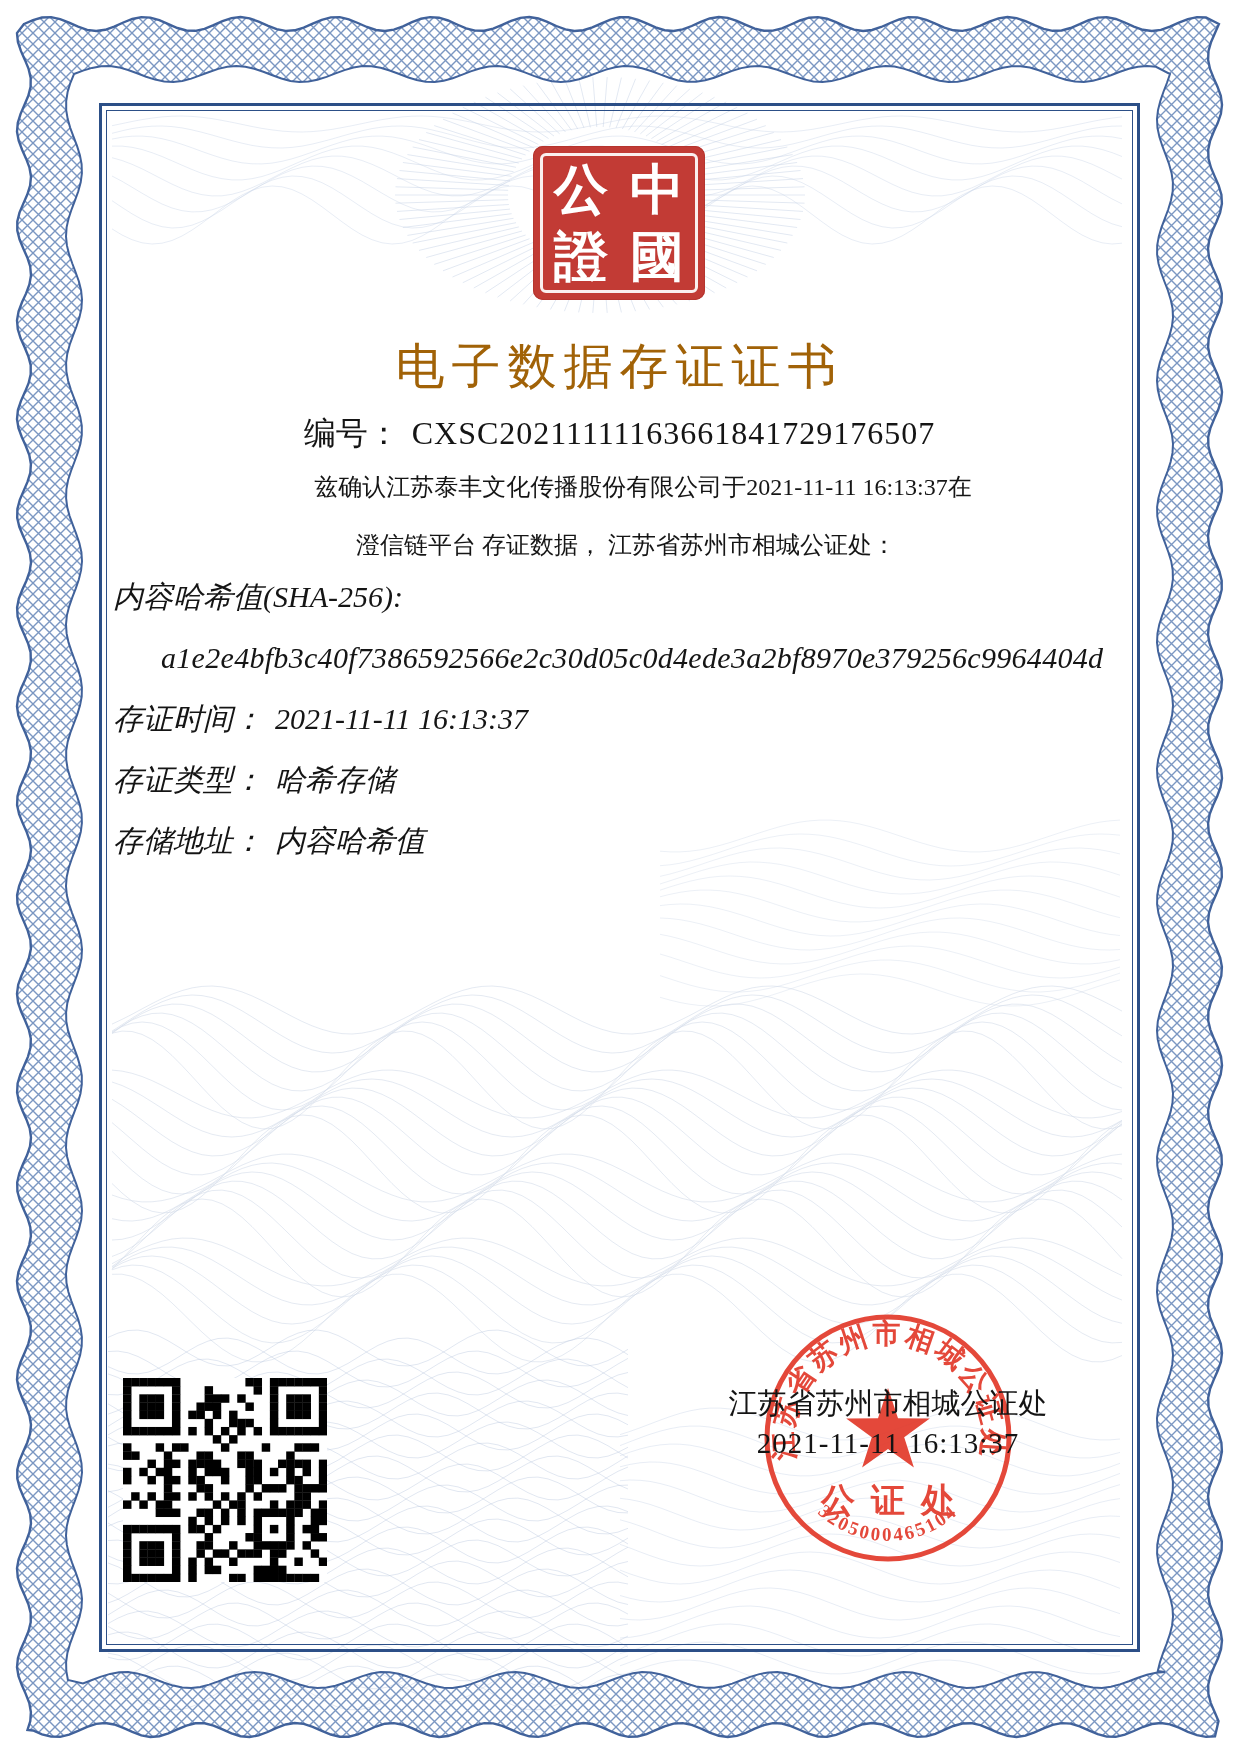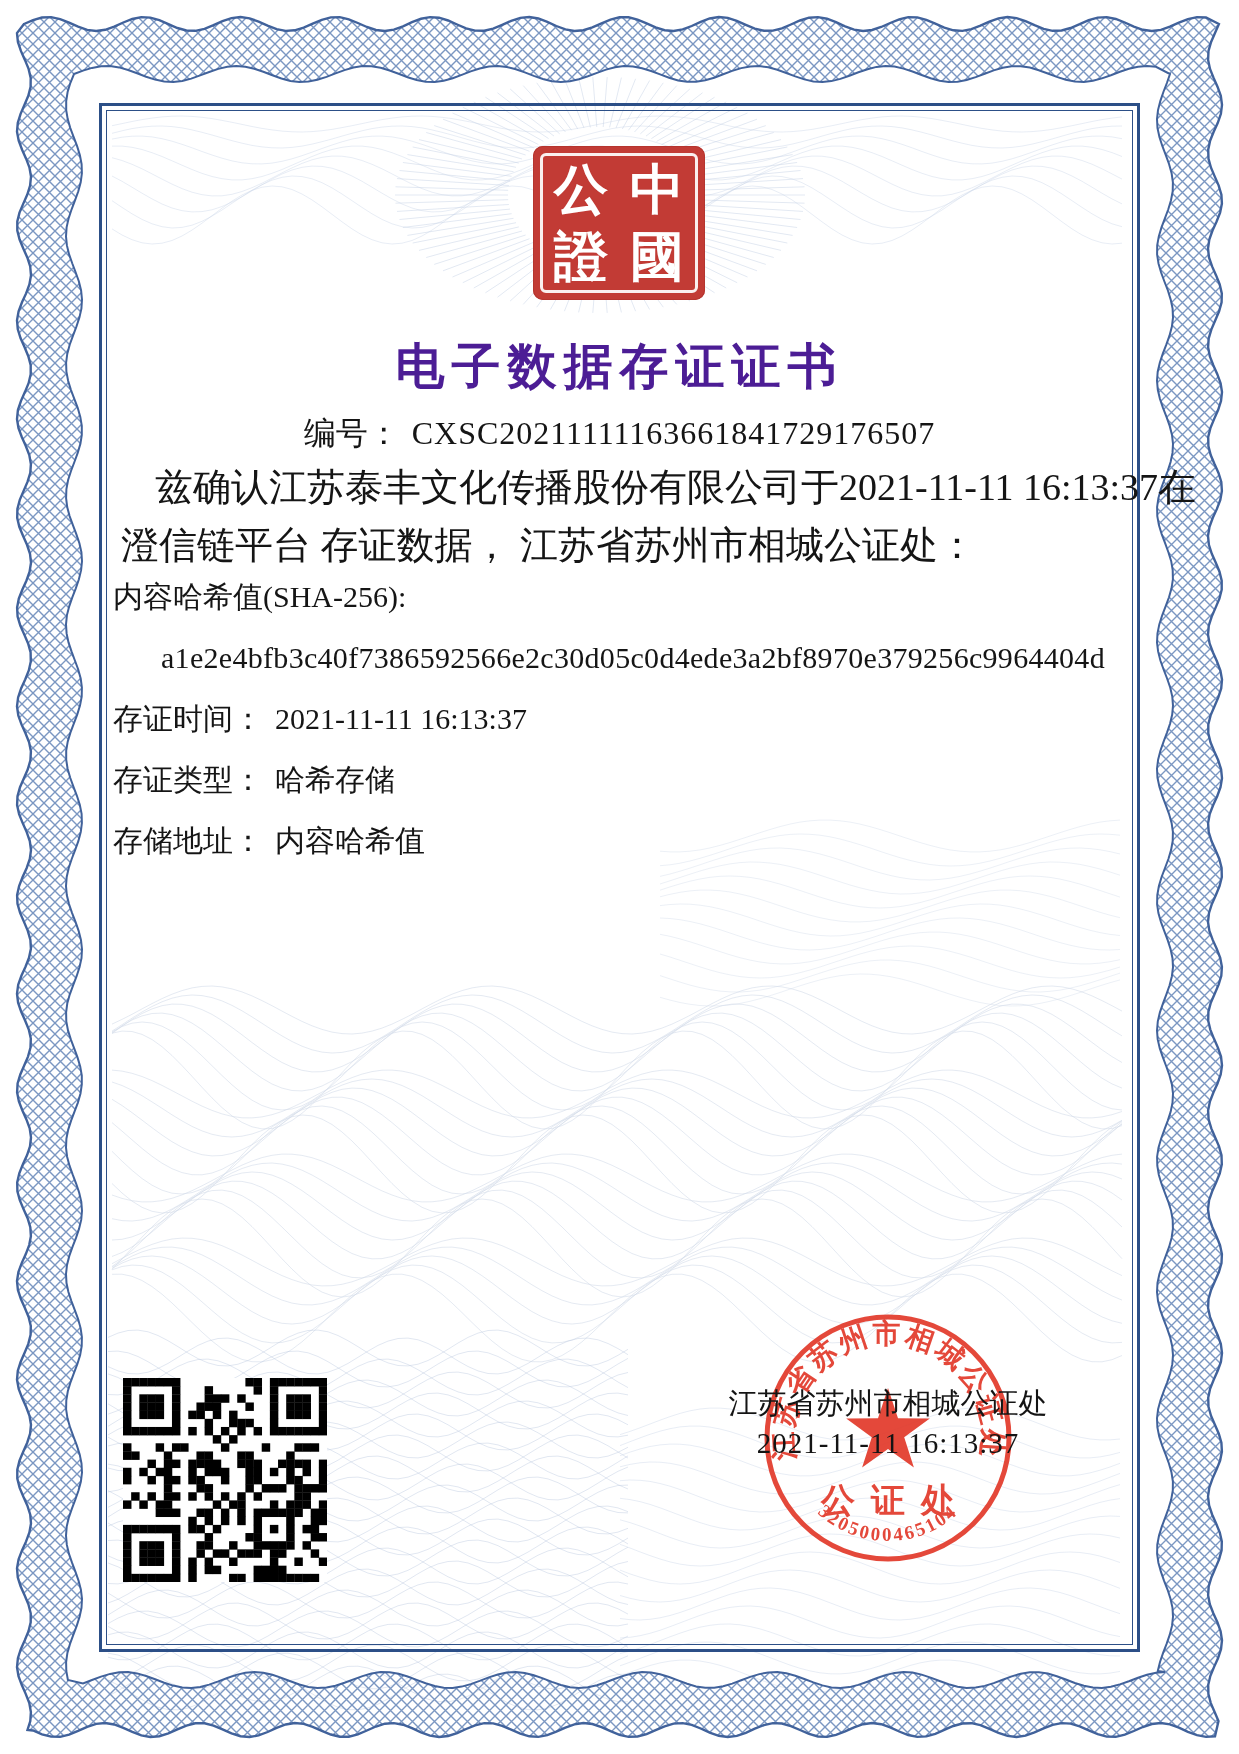--- a/index.html
+++ b/index.html
@@ -25,40 +25,40 @@
     grid-auto-flow:column;
   }
   .top-seal .glyph{
     display:flex;align-items:center;justify-content:center;
     color:#fff;font-size:54px;font-weight:bold;line-height:1;
     text-shadow:0 0 1px rgba(194,59,53,.6);
   }
 
   .title{
     position:absolute;left:100px;width:1039px;top:334px;text-align:center;
-    font-size:49px;letter-spacing:7px;color:#4c1d95;white-space:nowrap;font-weight:bold;
+    font-size:49px;letter-spacing:7px;color:#a16207;white-space:nowrap;
   }
   .serial-line{
     position:absolute;left:100px;width:1039px;top:392px;text-align:center;
     font-size:32px;white-space:nowrap;margin-top:20px;
   }
   .serial-line .sv{margin-left:12px;letter-spacing:1px;}
 
   .intro{
     position:absolute;left:113px;top:458px;width:1018px;
-    font-size:38px;line-height:58px;white-space:nowrap;
+    font-size:24px;line-height:58px;white-space:nowrap;text-align:center;
   }
   .intro .l1{padding-left:42px;}
   .intro .l2{padding-left:8px;}
 
   .fields{
     position:absolute;left:113px;top:581px;width:1018px;
     display:flex;flex-direction:column;gap:30px;font-size:30px;
   }
-  .fields .row{height:31px;line-height:31px;white-space:nowrap;}
+  .fields .row{height:31px;line-height:31px;white-space:nowrap;font-style:italic;}
   .fields .val{margin-left:12px;}
   .fields .hashv{letter-spacing:.3px;margin-left:48px;}
 
   .qr-wrap{position:absolute;left:123px;top:1378px;width:204px;height:204px;z-index:4;background:#fff;}
 
   .stamp-wrap{position:absolute;left:758px;top:1308px;width:260px;height:260px;z-index:4;opacity:.93;}
 
   .notary-text{
     position:absolute;left:628px;width:520px;text-align:center;z-index:5;
     font-size:29px;color:#141414;white-space:nowrap;

